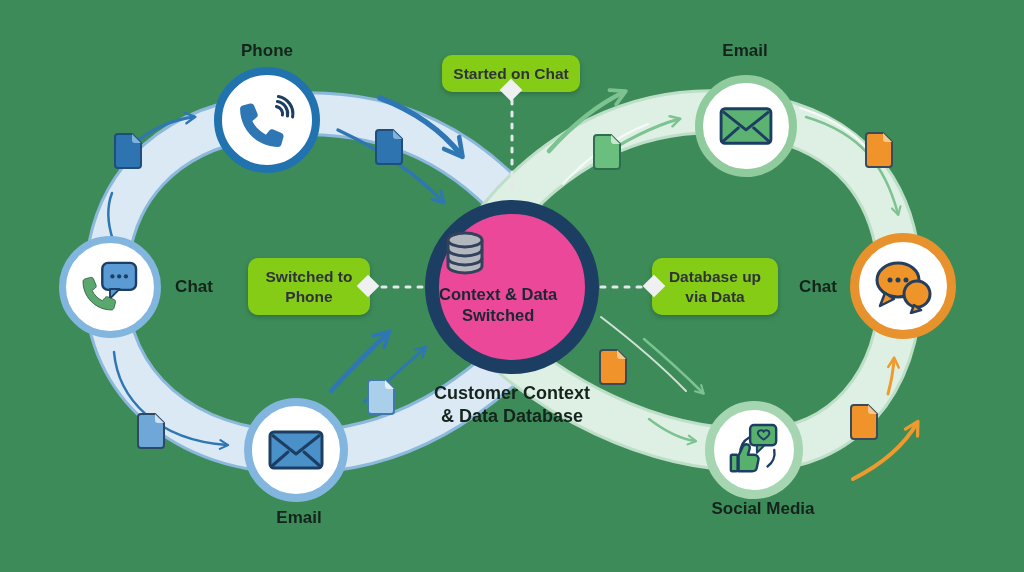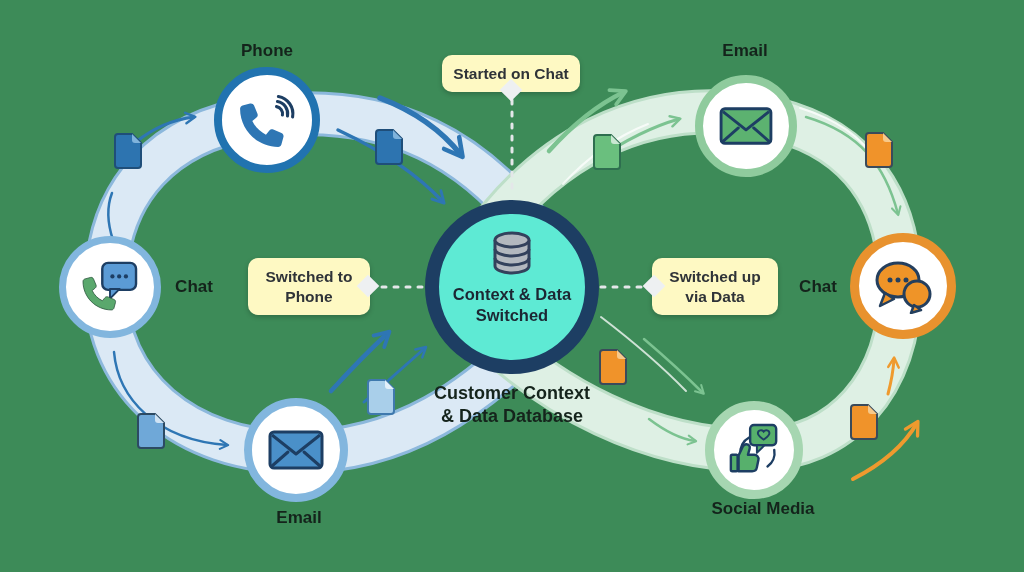--- a/index.html
+++ b/index.html
@@ -16,34 +16,34 @@
   .node svg{display:block;}
 
   .node-phone{left:214px;top:67px;width:106px;height:106px;border:8px solid #2173b0;}
   .node-chat-left{left:59px;top:236px;width:102px;height:102px;border:7px solid #82b6de;}
   .node-email-left{left:244px;top:398px;width:104px;height:104px;border:8px solid #82b6de;}
   .node-email-right{left:695px;top:75px;width:102px;height:102px;border:8px solid #8fcb9d;}
   .node-chat-right{left:850px;top:233px;width:106px;height:106px;border:9px solid #e8922e;}
   .node-social{left:705px;top:401px;width:98px;height:98px;border:9px solid #a6d6b1;}
 
   .center-node{position:absolute;left:425px;top:200px;width:174px;height:174px;
-    background:#5eead4;border:14px solid #1d3e63;border-radius:50%;box-sizing:border-box;
-    display:flex;flex-direction:column;align-items:center;justify-content:flex-start;
+    background:#ec4899;border:14px solid #1d3e63;border-radius:50%;box-sizing:border-box;
+    display:flex;flex-direction:column;align-items:flex-start;justify-content:flex-start;
     padding-top:16px;}
   .center-node .db-text{margin-top:6px;text-align:center;font-weight:bold;
     font-size:16.5px;line-height:21px;color:#1c2733;}
 
   
   .lbl{position:absolute;transform:translate(-50%,-50%);font-weight:bold;
        font-size:17px;color:#14231b;white-space:nowrap;}
   .caption{position:absolute;left:402px;top:382px;width:220px;text-align:center;
        font-weight:bold;font-size:18px;line-height:23px;color:#15241c;}
 
   
-  .callout{position:absolute;background:#fef9c3;border-radius:10px;
+  .callout{position:absolute;background:#84cc16;border-radius:10px;
     box-shadow:0 2px 5px rgba(0,0,0,.22);color:#2f3338;font-weight:bold;
     font-size:15.5px;line-height:20px;text-align:center;
     display:flex;flex-direction:column;align-items:center;justify-content:center;}
   .callout::after{content:"";position:absolute;width:16px;height:16px;
     background:#eef0f2;transform:rotate(45deg);}
   .callout-started{left:442px;top:55px;width:138px;height:37px;}
   .callout-started::after{bottom:-6px;left:61px;}
   .callout-switched{left:248px;top:258px;width:122px;height:57px;}
   .callout-switched::after{right:-6px;top:20px;}
   .callout-followed{left:652px;top:258px;width:126px;height:57px;}
@@ -237,17 +237,17 @@
   <div class="lbl" style="left:763px;top:509px;">Social Media</div>
 
   <div class="callout callout-started">
     <span>Started on Chat</span>
   </div>
   <div class="callout callout-switched">
     <span>Switched to</span>
     <span>Phone</span>
   </div>
   <div class="callout callout-followed">
-    <span>Switched up</span>
+    <span>Database up</span>
     <span>via Data</span>
   </div>
 
 </div>
 
 </body></html>

